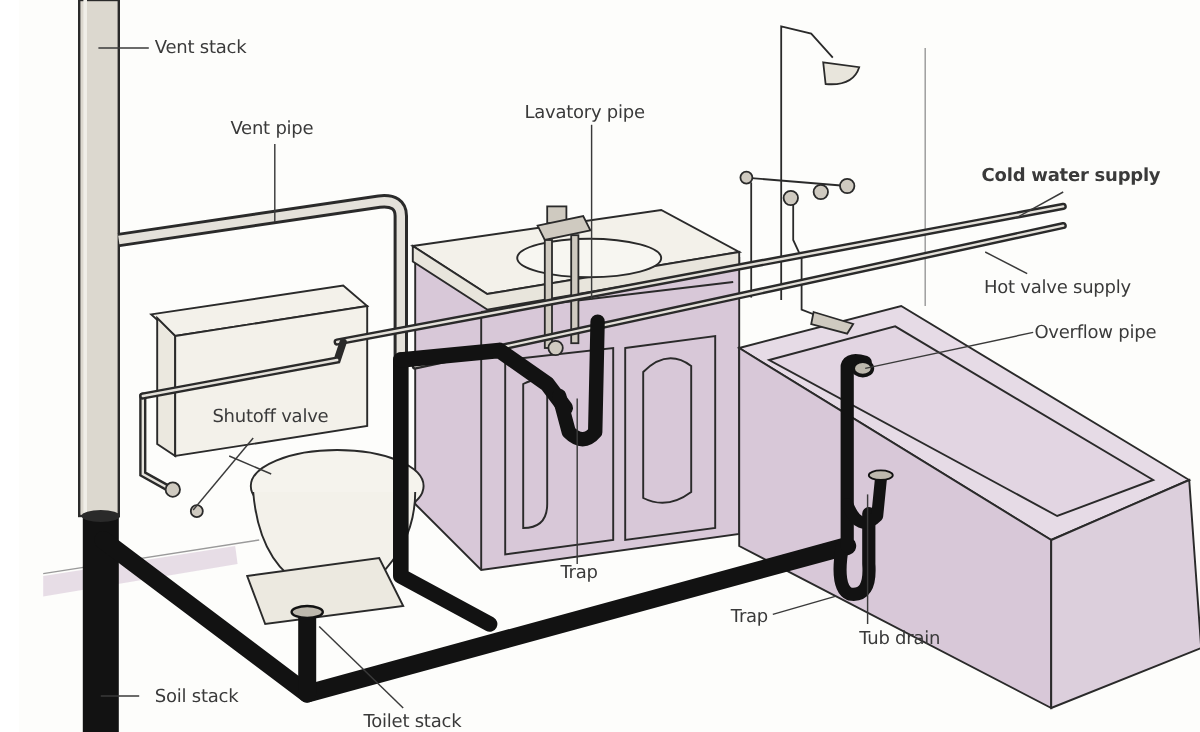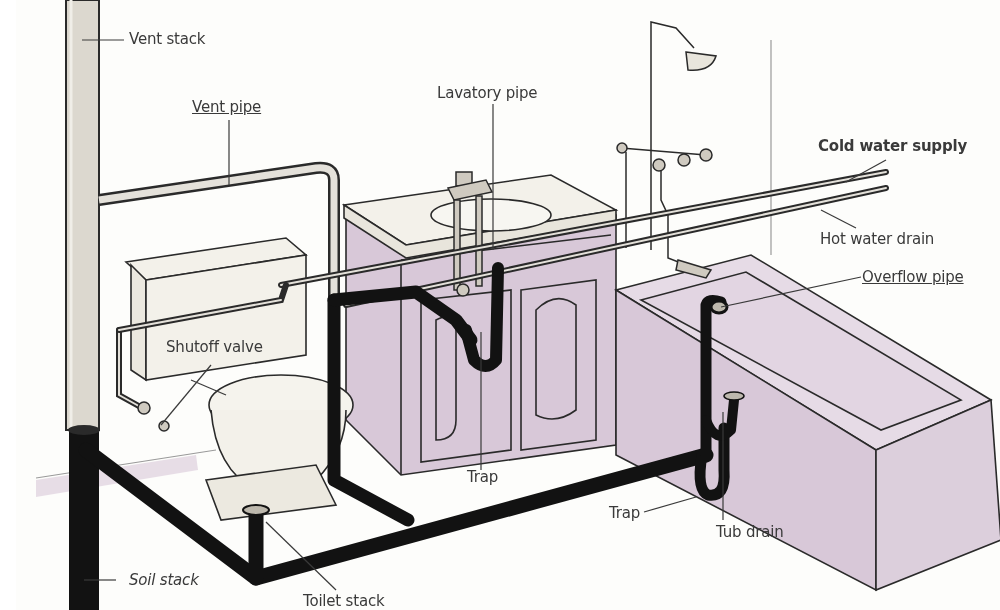--- a/index.html
+++ b/index.html
@@ -123,24 +123,24 @@
       <line x1="175" y1="380" x2="210" y2="395"></line>
       <line x1="465" y1="332" x2="465" y2="470"></line>
       <line x1="628" y1="512" x2="680" y2="497"></line>
       <line x1="707" y1="412" x2="707" y2="520"></line>
       <line x1="68" y1="580" x2="100" y2="580"></line>
       <line x1="250" y1="522" x2="320" y2="590"></line>
     </g>
   </svg>
 
   <div class="lbl" style="left:113px;top:32px;">Vent stack</div>
-  <div class="lbl" style="left:176px;top:100px;text-decoration:underline;">Vent pipe</div>
+  <div class="lbl" style="left:176px;top:100px;">Vent pipe</div>
   <div class="lbl" style="left:421px;top:86px;">Lavatory pipe</div>
   <div class="lbl" style="left:802px;top:139px;font-weight:bold;">Cold water supply</div>
-  <div class="lbl" style="left:804px;top:232px;">Hot water drain</div>
-  <div class="lbl" style="left:846px;top:270px;text-decoration:underline;">Overflow pipe</div>
-  <div class="lbl" style="left:150px;top:340px;">Shutoff valve</div>
+  <div class="lbl" style="left:804px;top:232px;">Hot valve supply</div>
+  <div class="lbl" style="left:846px;top:270px;">Overflow pipe</div>
+  <div class="lbl" style="left:161px;top:340px;">Shutoff valve</div>
   <div class="lbl" style="left:451px;top:470px;">Trap</div>
   <div class="lbl" style="left:593px;top:506px;">Trap</div>
   <div class="lbl" style="left:700px;top:525px;">Tub drain</div>
-  <div class="lbl" style="left:113px;top:573px;font-style:italic;">Soil stack</div>
+  <div class="lbl" style="left:113px;top:573px;">Soil stack</div>
   <div class="lbl" style="left:287px;top:594px;">Toilet stack</div>
 </div>
 
 </body></html>

